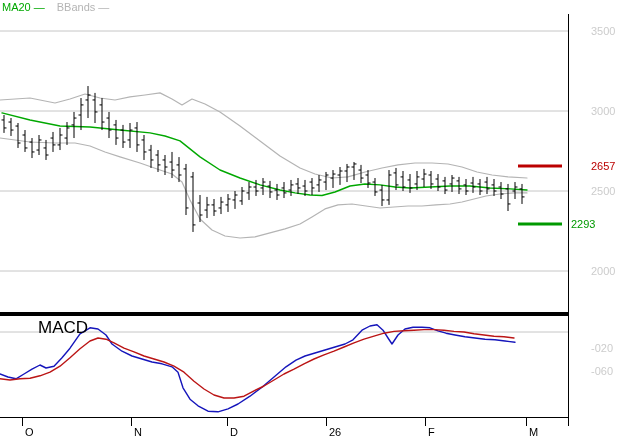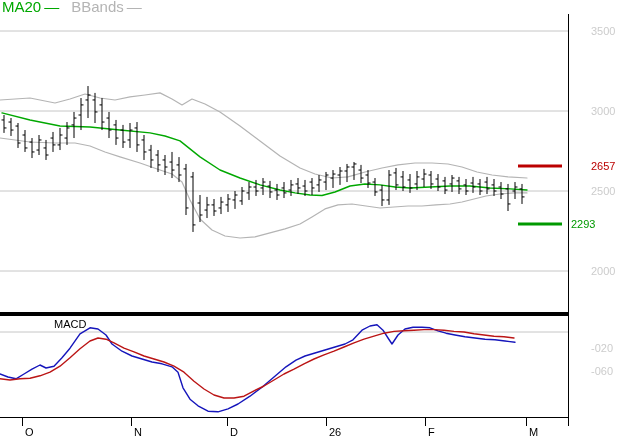--- a/index.html
+++ b/index.html
@@ -1,24 +1,24 @@
 <!DOCTYPE html>
 <html><head>
 <meta charset="utf-8">
 <style>
   html,body{margin:0;padding:0;background:#fff;}
   .stage{position:relative;width:627px;height:440px;background:#ffffff;overflow:hidden;
          font-family:"Liberation Sans",sans-serif;}
-  .legend{position:absolute;left:2px;top:1px;font-size:15px;line-height:12px;white-space:nowrap;}
+  .legend{position:absolute;left:2px;top:1px;font-size:11px;line-height:12px;white-space:nowrap;}
   .legend .ma20{color:#00a800;}
   .legend .ma20-dash{color:#00a800;margin-left:3px;}
   .legend .bbands{color:#b4b4b4;margin-left:12px;}
   .legend .bbands-dash{color:#b4b4b4;margin-left:3px;}
   .copyright{position:absolute;top:1px;right:66px;font-size:11px;font-style:italic;color:#000;}
-  .macd-label{position:absolute;left:19px;top:318px;font-size:11px;color:#000;padding-left:35px;}
+  .macd-label{position:absolute;left:3px;top:318px;font-size:17px;color:#000;padding-left:35px;}
   svg.chart{position:absolute;left:0;top:0;}
 </style>
 </head>
 <body>
 
 <div class="stage">
   <svg class="chart" id="chart-svg" width="627" height="440" viewBox="0 0 627 440">
       <g>
         <line x1="0" y1="31" x2="568" y2="31" stroke="#c6c6c6" stroke-width="1"></line>
         <text x="591" y="35" fill="#cccccc" font-size="11" font-family="&quot;Liberation Sans&quot;,sans-serif" text-anchor="start">3500</text>

